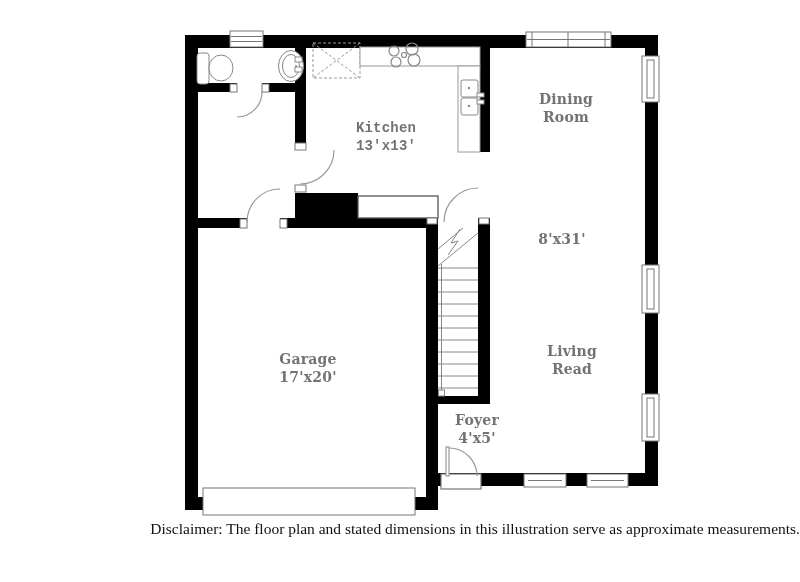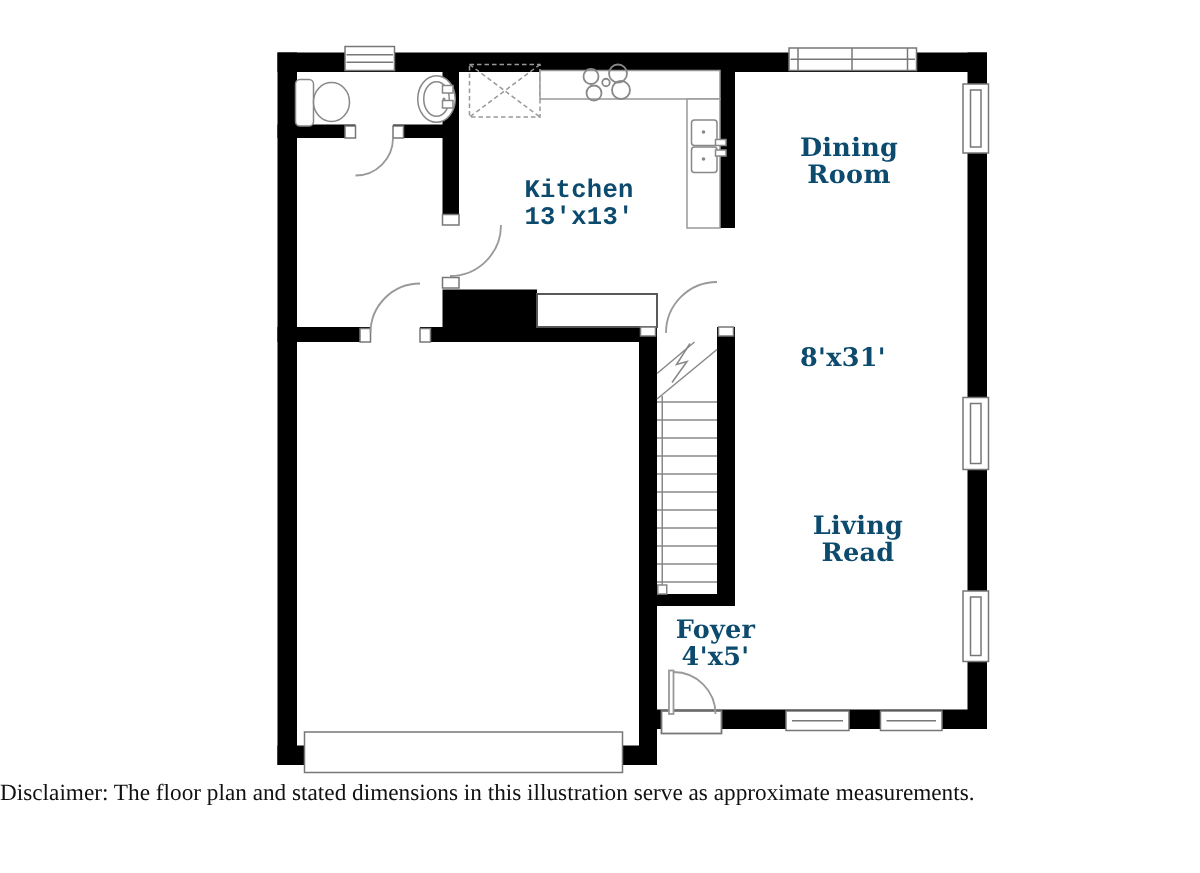--- a/index.html
+++ b/index.html
@@ -1,24 +1,24 @@
 <!DOCTYPE html>
 <html><head>
 <meta charset="utf-8">
 <style>
   html,body{margin:0;padding:0;background:#ffffff;}
   #canvas{position:relative;width:800px;height:582px;background:#ffffff;overflow:hidden;
           font-family:"DejaVu Serif", serif;}
   #plan-svg{position:absolute;left:0;top:0;}
-  .room-label{position:absolute;text-align:center;color:#0c4a6e;
+  .room-label{position:absolute;text-align:center;color:#737373;
               font-family:"DejaVu Serif", serif;font-weight:bold;
-              font-size:17px;line-height:18px;letter-spacing:.2px;}
+              font-size:14px;line-height:18px;letter-spacing:.2px;}
   .room-name{display:block;}
   .room-dims{display:block;}
-  #disclaimer{position:absolute;left:0;top:521px;width:800px;text-align:left;
+  #disclaimer{position:absolute;left:0;top:521px;width:800px;text-align:right;
               font-family:"Liberation Serif", serif;font-size:15.5px;line-height:15.5px;
               color:#111111;}
   #disclaimer div{white-space:nowrap;}
 </style>
 </head>
 <body>
 
 <div id="canvas">
 
   <svg id="plan-svg" width="800" height="582" viewBox="0 0 800 582">
@@ -172,20 +172,24 @@
   </div>
 
   <div class="room-label" style="left:512px;top:230px;width:100px;">
     <span class="room-dims">8'x31'</span>
   </div>
 
   <div class="room-label" style="left:527px;top:342px;width:90px;">
     <span class="room-name">Living Read</span>
   </div>
 
+  <div class="room-label" style="left:258px;top:350px;width:100px;">
+    <span class="room-name">Garage</span>
+    <span class="room-dims">17'x20'</span>
+  </div>
 
   <div class="room-label" style="left:432px;top:411px;width:90px;">
     <span class="room-name">Foyer</span>
     <span class="room-dims">4'x5'</span>
   </div>
 
   <div id="disclaimer">
     <div>Disclaimer: The floor plan and stated dimensions in this illustration serve as approximate measurements.</div>
   </div>
 

